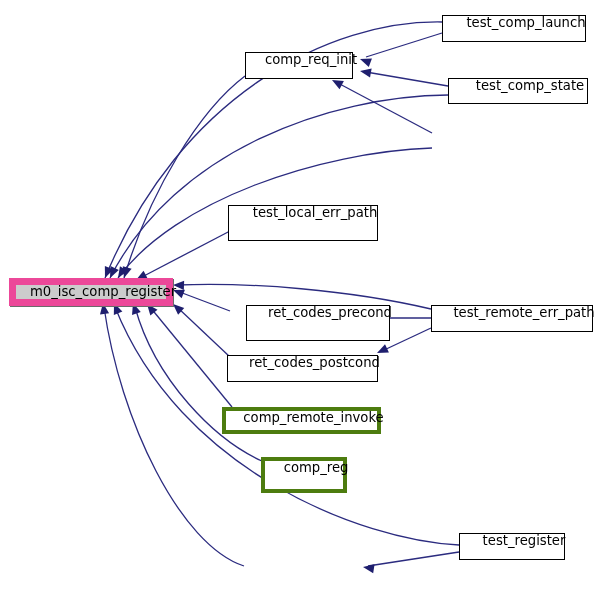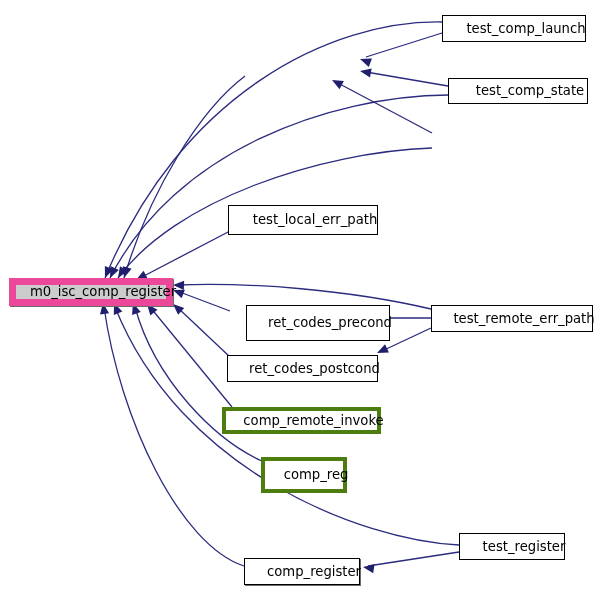--- a/index.html
+++ b/index.html
@@ -21,21 +21,21 @@
     left: 0;
     top: 0;
     width: 600px;
     height: 591px;
     pointer-events: none;
   }
   .gnode {
     position: absolute;
     box-sizing: border-box;
     display: flex;
-    align-items: center;
+    align-items: flex-start;
     justify-content: center;
     border: 1px solid #000000;
     background: #ffffff;
     color: #000000;
     font-size: 13.2px;
     line-height: 1;
     white-space: nowrap;
     letter-spacing: 0px;
     z-index: 5;
     padding-left: 24px;
@@ -97,40 +97,40 @@
       <polygon points="0,0 -11,-4.6 -11,4.6" fill="#1f1f6e" transform="translate(114,303) rotate(248)"></polygon>
       <path d="M 459,552 L 368,566" fill="none" stroke="#2b2b7f" stroke-width="1.3"></path>
       <polygon points="0,0 -11,-4.6 -11,4.6" fill="#1f1f6e" transform="translate(363,567) rotate(189)"></polygon>
     </svg>
 <div class="gnode center" style="left: 9px; top: 278px; width: 164px; height: 28px;">
       <span class="nlabel">m0_isc_comp_register</span>
     </div>
     <div class="gnode" style="left: 442px; top: 15px; width: 144px; height: 27px;">
       <span class="nlabel">test_comp_launch</span>
     </div>
+    <div class="gnode" style="left: 245px; top: 52px; width: 108px; height: 27px;">
+      <span class="nlabel">comp_req_init</span>
+    </div>
     <div class="gnode" style="left: 448px; top: 78px; width: 140px; height: 26px;">
       <span class="nlabel">test_comp_state</span>
     </div>
-    <div class="gnode" style="left: 228px; top: 205px; width: 150px; height: 30px;">
+    <div class="gnode" style="left: 228px; top: 205px; width: 150px; height: 36px;">
       <span class="nlabel">test_local_err_path</span>
     </div>
     <div class="gnode" style="left: 246px; top: 305px; width: 144px; height: 36px;">
       <span class="nlabel">ret_codes_precond</span>
     </div>
     <div class="gnode" style="left: 431px; top: 305px; width: 162px; height: 27px;">
       <span class="nlabel">test_remote_err_path</span>
     </div>
     <div class="gnode" style="left: 227px; top: 355px; width: 151px; height: 27px;">
       <span class="nlabel">ret_codes_postcond</span>
     </div>
     <div class="gnode red" style="left: 222px; top: 407px; width: 159px; height: 27px;">
       <span class="nlabel">comp_remote_invoke</span>
     </div>
     <div class="gnode red" style="left: 261px; top: 457px; width: 86px; height: 36px;">
       <span class="nlabel">comp_reg</span>
     </div>
     <div class="gnode" style="left: 459px; top: 533px; width: 106px; height: 27px;">
       <span class="nlabel">test_register</span>
     </div>
-    <div class="gnode shadowed" style="left: 244px; top: 558px; width: 116px; height: 27px;">
-      <span class="nlabel">comp_register</span>
-    </div>
   </div>
 
 </body></html>

